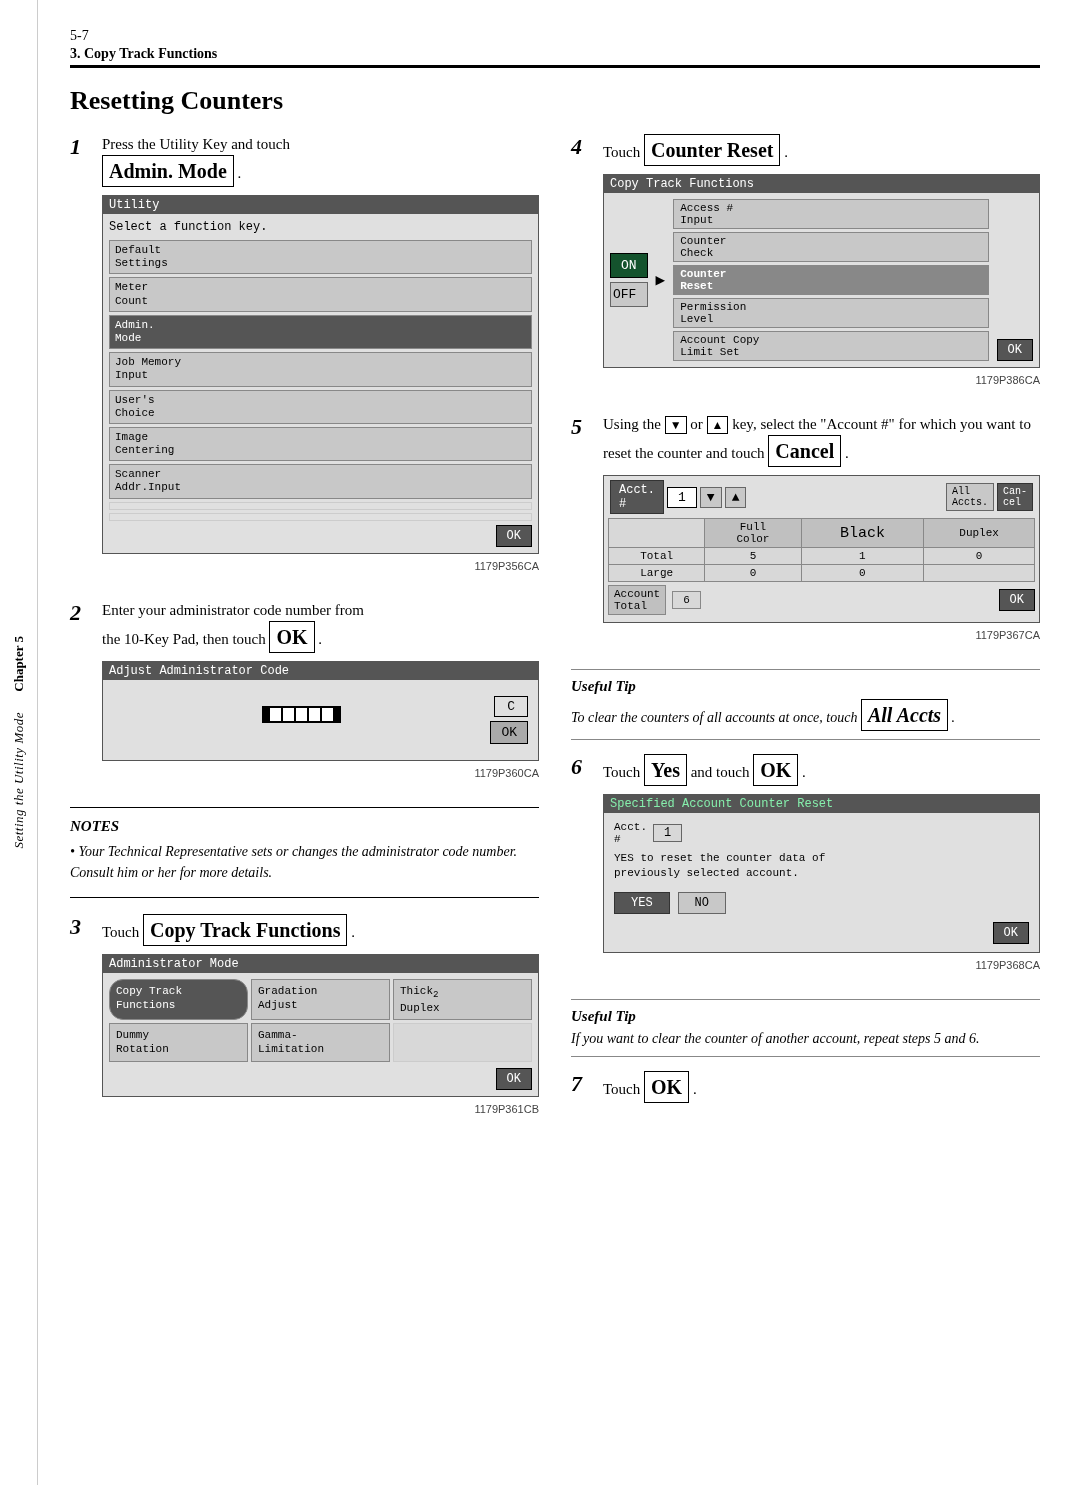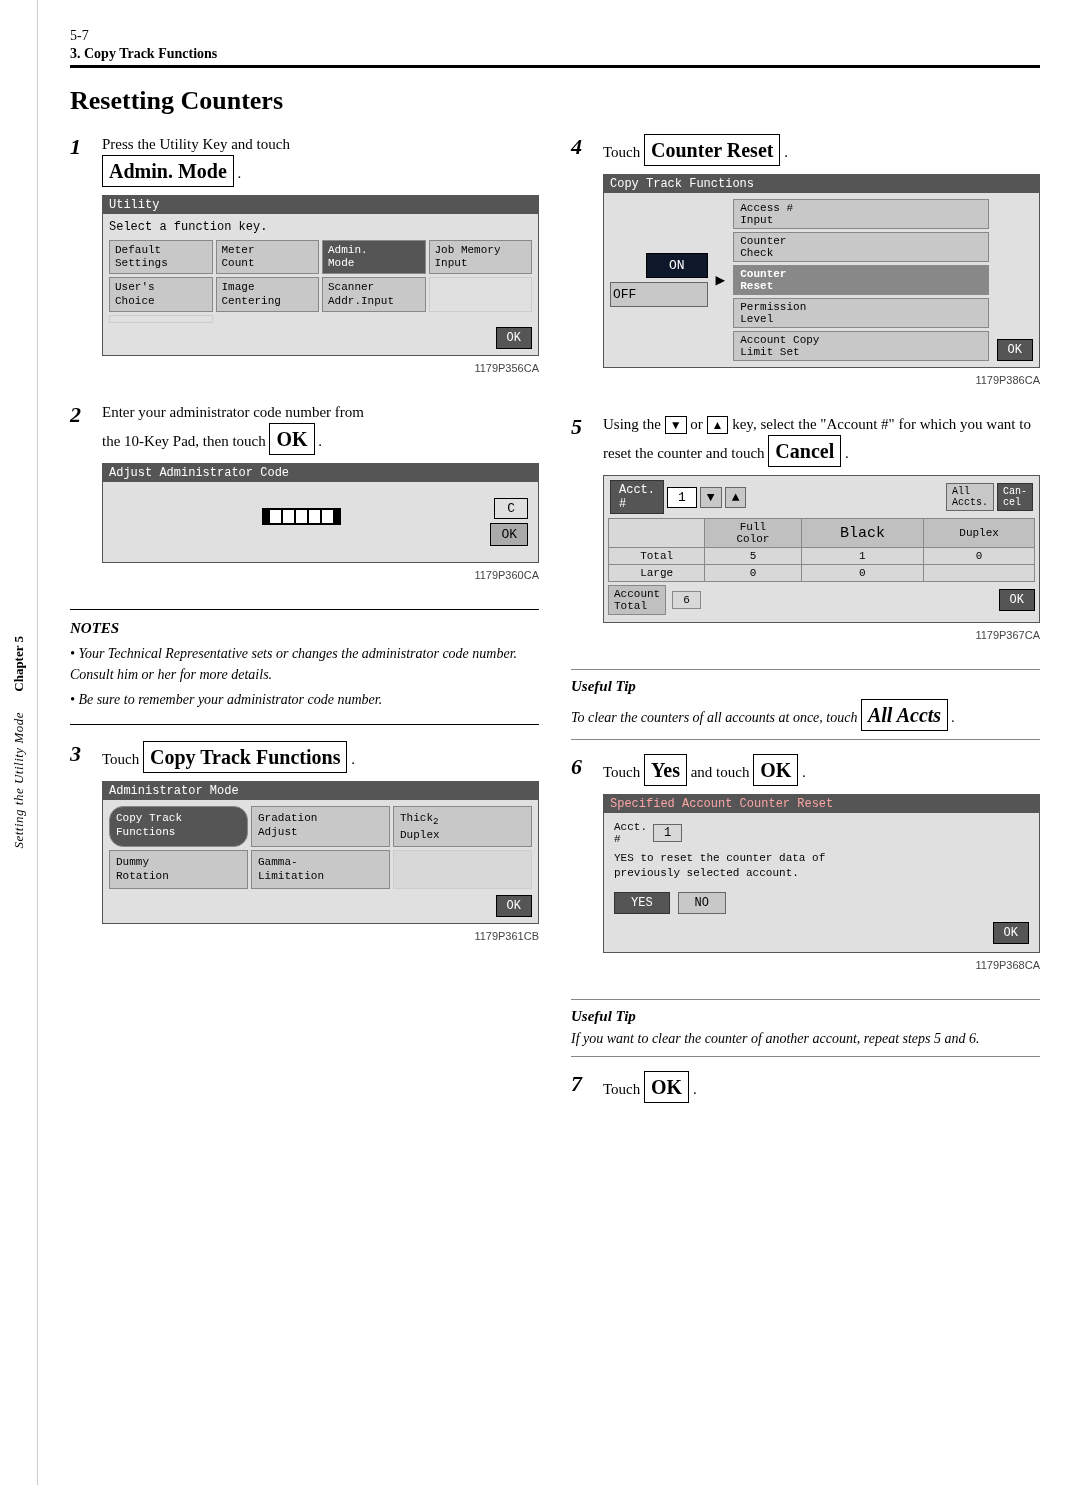--- a/index.html
+++ b/index.html
@@ -143,21 +143,21 @@
     }
 
     .screen-subtitle {
       font-size: 12px;
       margin-bottom: 6px;
       font-family: 'Courier New', monospace;
     }
 
     .screen-grid {
       display: grid;
-      grid-template-columns: 1fr 1fr 1fr 1fr;
+      grid-template-columns: 1fr;
       gap: 3px;
       margin-bottom: 4px;
     }
 
     .screen-cell {
       background: #c8c8c8;
       border: 1px solid #888;
       padding: 3px 5px;
       font-size: 11px;
       font-family: 'Courier New', monospace;
@@ -283,27 +283,26 @@
     }
 
     .ctf-left {
       display: flex;
       flex-direction: column;
       gap: 4px;
       justify-content: center;
     }
 
     .ctf-on-btn {
-      background: #0f172a;
+      background: #14532d;
       color: #fff;
       border: 1px solid #000;
-      padding: 4px 22px;
+      padding: 4px 10px;
       font-size: 13px;
       font-family: 'Courier New', monospace;
-      margin-left: 36px;
     }
 
     .ctf-off-btn {
       background: #c8c8c8;
       border: 1px solid #666;
       padding: 4px 2px;
       font-size: 13px;
       font-family: 'Courier New', monospace;
     }
 
@@ -433,21 +432,21 @@
     .sar-screen {
       border: 1.5px solid #555;
       background: #e0e0e0;
       font-family: 'Courier New', monospace;
       font-size: 12px;
       margin-bottom: 6px;
     }
 
     .sar-title {
       background: #555;
-      color: #fca5a5;
+      color: #86efac;
       padding: 2px 6px;
       font-size: 12px;
     }
 
     .sar-body {
       padding: 8px 10px;
     }
 
     .sar-acct-row {
       display: flex;
@@ -608,21 +607,20 @@
                 </div>
               </div>
             </div>
             <div class="screen-caption">1179P360CA</div>
           </div>
         </div>
 
         <div class="notes-box">
           <div class="notes-title">NOTES</div>
           <div class="notes-text">• <span>Your Technical Representative sets or changes the administrator code number. Consult him or her for more details.</span></div>
-          <div class="notes-text">• <span>Be sure to remember your administrator code number.</span></div>
         </div>
 
         <div class="step-block">
           <div class="step-number">3</div>
           <div class="step-content">
             <div class="step-text">
               <span>Touch</span>
               <span class="inline-btn">Copy Track Functions</span>
               <span> .</span>
             </div>

